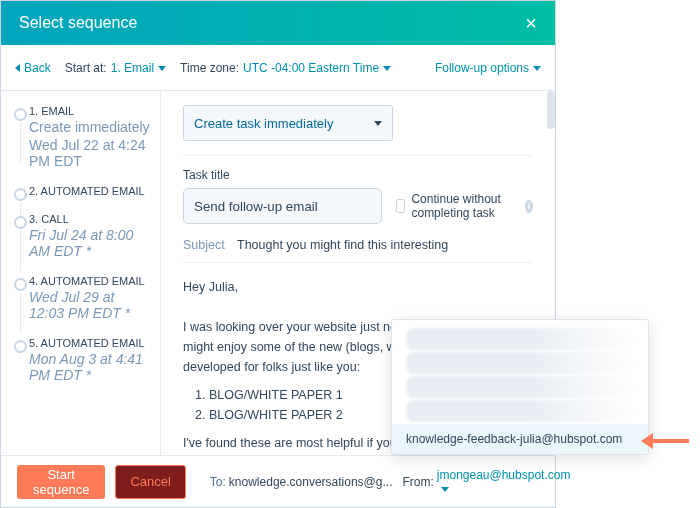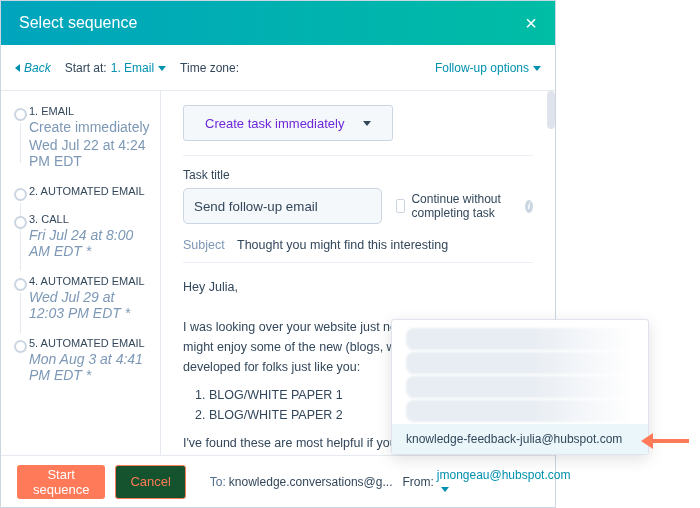--- a/index.html
+++ b/index.html
@@ -2,51 +2,51 @@
 <html><head>
 <meta charset="utf-8">
 <style>
   * { box-sizing: border-box; margin: 0; padding: 0; }
   html, body { width: 700px; height: 508px; font-family: -apple-system, BlinkMacSystemFont, "Segoe UI", Helvetica, Arial, sans-serif; font-size: 13px; color: #33475b; overflow: hidden; background: #fff; }
   .wrap { width: 556px; height: 508px; border: 1px solid #cbd6e2; position: relative; display: flex; flex-direction: column; }
   .header { height: 44px; background: linear-gradient(90deg, #00a4bd, #00bda5); color: #fff; display: flex; align-items: center; padding: 0 18px; justify-content: space-between; }
   .header-title { font-size: 16px; font-weight: 500; }
   .close-x { font-size: 20px; cursor: pointer; font-weight: 300; }
   .toolbar { height: 46px; border-bottom: 1px solid #e5eaf0; display: flex; align-items: center; padding: 0 14px; font-size: 12px; color: #33475b; }
-  .tb-link { color: #0091ae; cursor: pointer; display: inline-flex; align-items: center; font-style: italic; }
+  .tb-link { color: #0091ae; cursor: pointer; display: inline-flex; align-items: center; }
   .tb-label { color: #33475b; margin-left: 14px; }
   .tb-val { color: #0091ae; cursor: pointer; margin-left: 4px; }
   .caret { display:inline-block; width:0; height:0; border-left:4px solid transparent; border-right:4px solid transparent; border-top:5px solid #0091ae; margin-left:4px; vertical-align: middle;}
   .tb-spacer { flex: 1; }
   .main { flex: 1; display: flex; overflow: hidden; }
   .sidebar { width: 160px; border-right: 1px solid #e5eaf0; padding: 14px 10px; overflow: hidden; }
   .step { position: relative; padding-left: 18px; margin-bottom: 16px; }
   .step::before { content: ""; position: absolute; left: 3px; top: 3px; width: 9px; height: 9px; border: 2px solid #cbd6e2; border-radius: 50%; background: #fff; }
   .step::after { content: ""; position: absolute; left: 9px; top: 18px; width: 1px; height: 40px; background: #e5eaf0; }
   .step:last-child::after { display:none; }
   .step-title { font-size: 11px; color: #33475b; }
   .step-sub { font-size: 14px; color: #7c98b6; font-style: italic; margin-top: 2px; }
   .content { flex: 1; padding: 10px 22px 0 22px; overflow: hidden; position: relative; }
   .select-row { margin-top: 4px; }
-  .dropdown { display:inline-flex; align-items:center; justify-content: space-between; width: 210px; height: 36px; border:1px solid #cbd6e2; border-radius: 3px; padding: 0 21px; background:#f5f8fa; color:#6d28d9; cursor:pointer;}
+  .dropdown { display:inline-flex; align-items:center; justify-content: space-between; width: 210px; height: 36px; border:1px solid #cbd6e2; border-radius: 3px; padding: 0 10px; background:#f5f8fa; color:#0369a1; cursor:pointer;}
   .dropdown .caret { border-top-color:#33475b; }
   .divider { border-top:1px solid #eaf0f6; margin-top: 14px; }
   .lbl { font-size: 12px; color:#33475b; margin-top: 12px; margin-bottom:6px; }
   .row-flex { display:flex; align-items:center; gap:14px; }
   .input { width: 280px; height: 36px; border:1px solid #cbd6e2; border-radius:5px; padding:0 10px; color:#33475b; background:#f5f8fa;}
   .chk { display:inline-flex; align-items:center; font-size:12px; color:#33475b; }
   .chk-box { width:14px; height:14px; border:1px solid #cbd6e2; border-radius:2px; margin-right:6px; background:#fff;}
   .info-icon { width:13px; height:13px; border-radius:50%; background:#cbd6e2; color:#fff; font-size:9px; display:inline-flex; align-items:center; justify-content:center; margin-left:4px; font-style: italic; font-weight: bold;}
   .subject-row { display:flex; align-items:center; margin-top:14px; font-size:12.5px; border-bottom:1px solid #eaf0f6; padding-bottom:10px;}
   .subject-label { color:#7c98b6; width:54px; }
   .body-area { margin-top: 14px; font-size: 12.5px; line-height: 1.6; }
   .body-area ol { padding-left: 26px; margin: 8px 0; }
   .footer { height: 52px; border-top:1px solid #e5eaf0; display:flex; align-items:center; padding:0 16px; gap:10px; position: relative;}
   .btn-primary { background:#ff7a59; color:#fff; border:none; border-radius:3px; height:34px; padding:0 16px; font-size:13px; cursor:pointer; }
-  .btn-secondary { background:#14532d; color:#ff7a59; border:1px solid #ff7a59; border-radius:3px; height:34px; padding:0 14px; font-size:13px; cursor:pointer;}
+  .btn-secondary { background:#7f1d1d; color:#ff7a59; border:1px solid #ff7a59; border-radius:3px; height:34px; padding:0 14px; font-size:13px; cursor:pointer;}
   .footer-mid { margin-left: 14px; font-size:12px; display:flex; align-items:flex-start; }
   .footer-mid .lbl2 { color:#516f90;}
   .footer-mid .val2 { color:#33475b; margin-left:3px;}
   .footer-right { margin-left: auto; font-size:12px; display:flex; align-items:center;}
   .footer-right .val2 { color:#0091ae; cursor:pointer; margin-left:3px;}
   .popup { position:absolute; bottom: 52px; left: 390px; width: 258px; background:#fff; border:1px solid #dfe3eb; border-radius:3px; box-shadow: 0 4px 16px rgba(0,0,0,0.12); padding:6px 0 0 0; }
   .blur-item { height: 22px; margin: 2px 14px; border-radius:8px; background: linear-gradient(90deg, #e8edf3 55%, transparent); filter: blur(1px); }
   .popup-row { font-size:12px; color:#33475b; padding: 8px 14px; background:#eaf6f9; }
   .arrow-callout { position:absolute; bottom: 58px; left: 640px; width: 48px; height: 16px; }
   .arrow-line { position:absolute; top:6px; left:8px; width:40px; height:4px; background:#ff7a59; }
@@ -64,20 +64,21 @@
   </div>
 
   <div class="toolbar">
     <span class="tb-link">
         <span class="chevron-left"></span>
         <span>Back</span>
       </span>
     <span class="tb-label">Start at:</span>
     <span class="tb-val"><span>1. Email</span><span class="caret"></span></span>
     <span class="tb-label">Time zone:</span>
+    <span class="tb-val"><span>UTC -04:00 Eastern Time</span><span class="caret"></span></span>
     <span class="tb-spacer"></span>
     <span class="tb-val"><span>Follow-up options</span><span class="caret"></span></span>
   </div>
 
   <div class="main">
     <div class="sidebar">
       <div class="step">
         <div class="step-title">1. EMAIL</div>
         <div class="step-sub" style="font-style:normal">Create immediately</div>
         <div class="step-sub" style="font-style:normal">Wed Jul 22 at 4:24 PM EDT</div>

